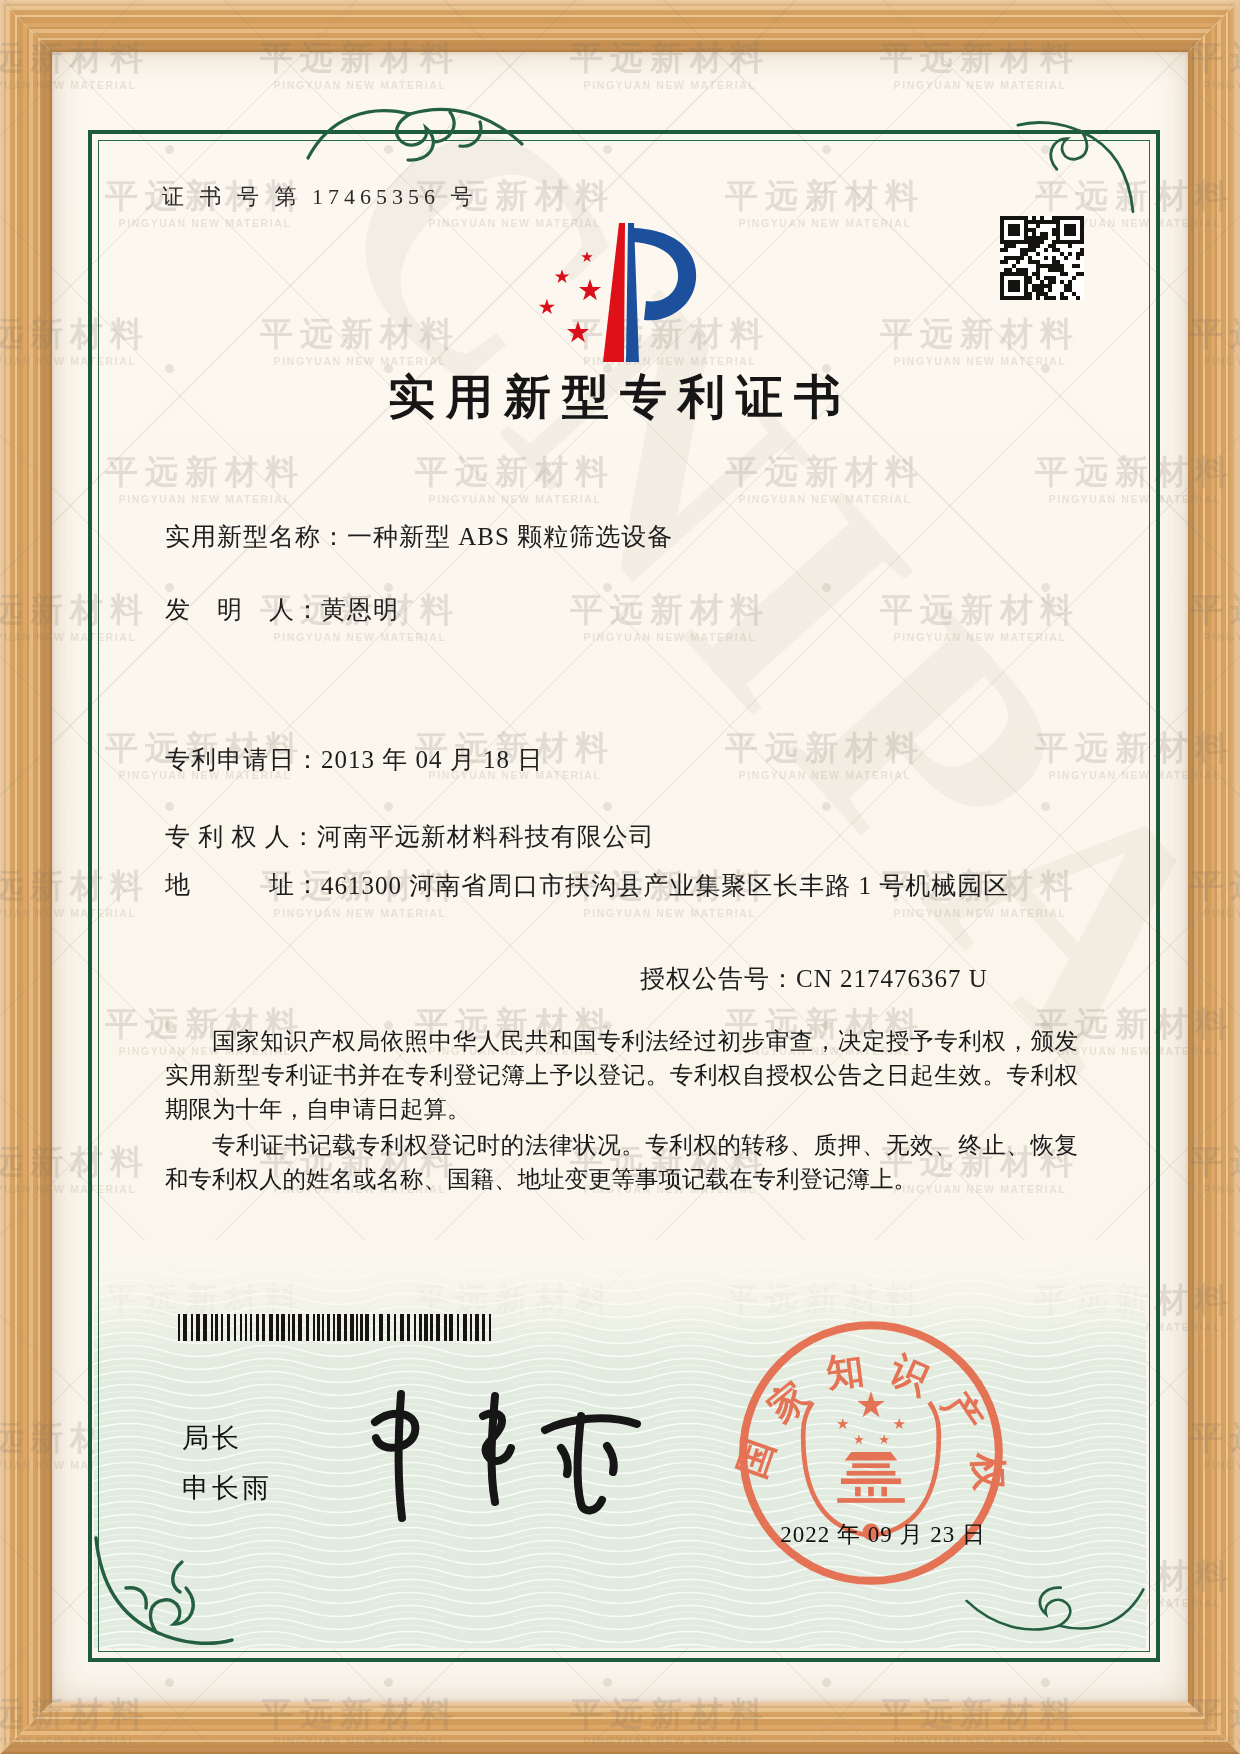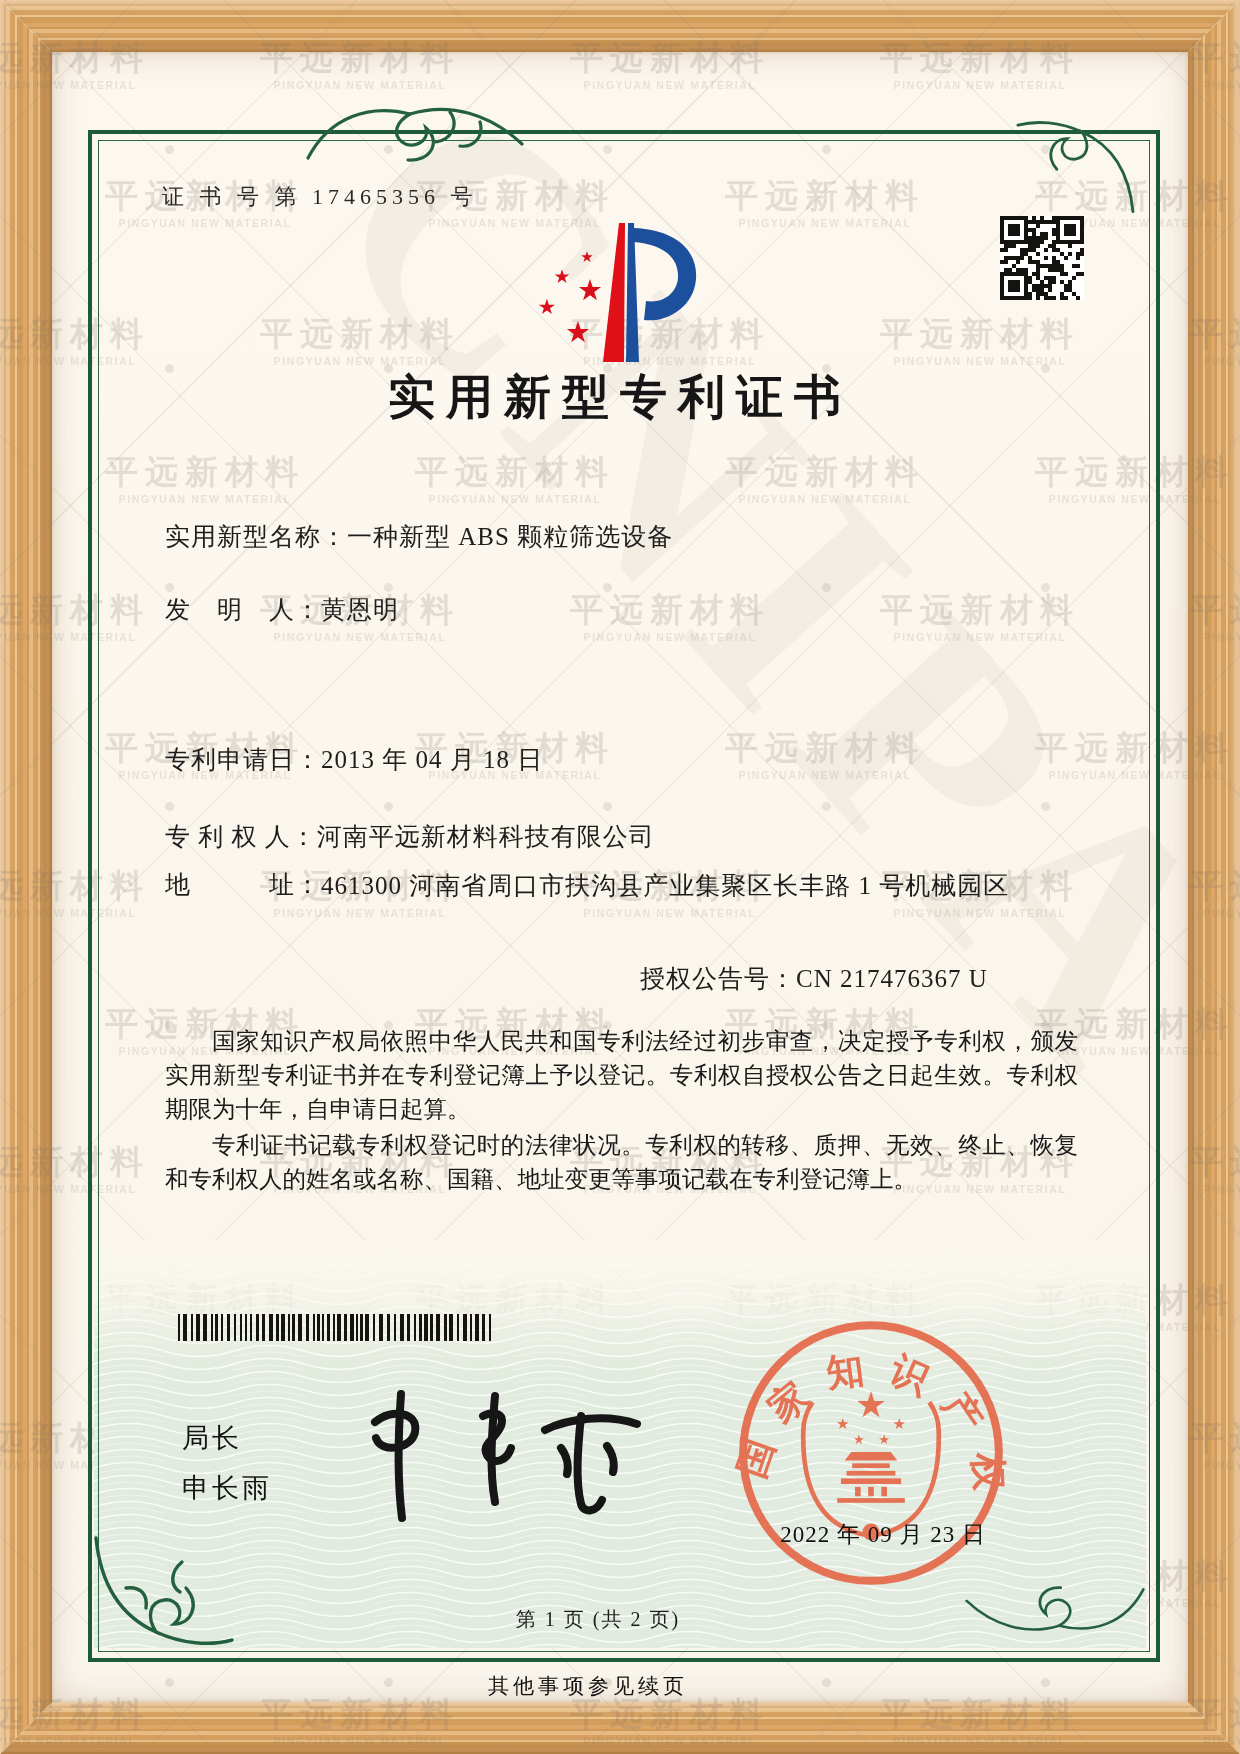--- a/index.html
+++ b/index.html
@@ -1009,16 +1009,14 @@
             <rect x="161" y="186" width="6" height="10"></rect>
           <rect x="114" y="198" width="72" height="5"></rect>
         </g>
         <path d="M150,238 C102,232 76,196 78,126 C78,116 82,104 88,96" fill="none" stroke-width="5"></path>
         <path d="M150,238 C198,232 224,196 222,126 C222,116 218,104 212,96" fill="none" stroke-width="5"></path>
         <circle cx="150" cy="234" r="9" stroke="none"></circle>
       </g>
     </svg>
     <div class="abs seal-date">2022 年 09 月 23 日</div>
 
-    <div class="abs pageno">第 1 页 (共 2 页)</div>
-    <div class="abs footnote">其他事项参见续页</div>
   </div>
 </div>
 
 </body></html>

